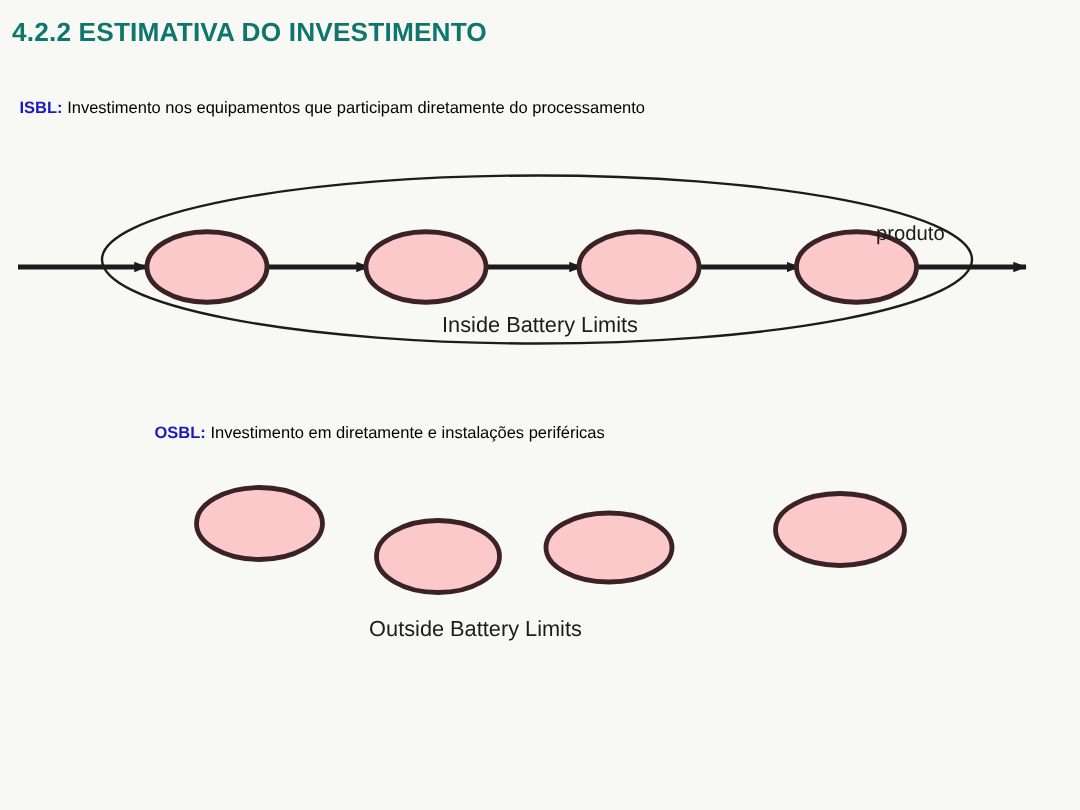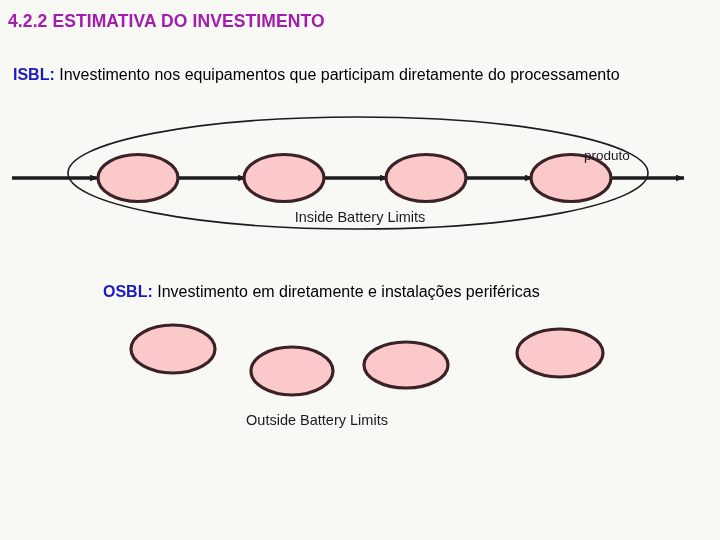--- a/index.html
+++ b/index.html
@@ -20,29 +20,29 @@
     background: #f8f8f5;
   }
 
   
   .slide-title {
     position: absolute;
     left: 8px;
     top: 11px;
     font-size: 17.5px;
     font-weight: bold;
-    color: #a21caf;
+    color: #0f766e;
     letter-spacing: 0.1px;
     white-space: nowrap;
   }
 
   
   .caption-line {
     position: absolute;
-    font-size: 16px;
+    font-size: 11px;
     color: #000000;
     white-space: nowrap;
   }
   .caption-line .lead {
     font-weight: bold;
     color: #1a1ac0;
   }
   #isbl-line { left: 13px; top: 66px; }
   #osbl-line { left: 103px; top: 283px; }
 

